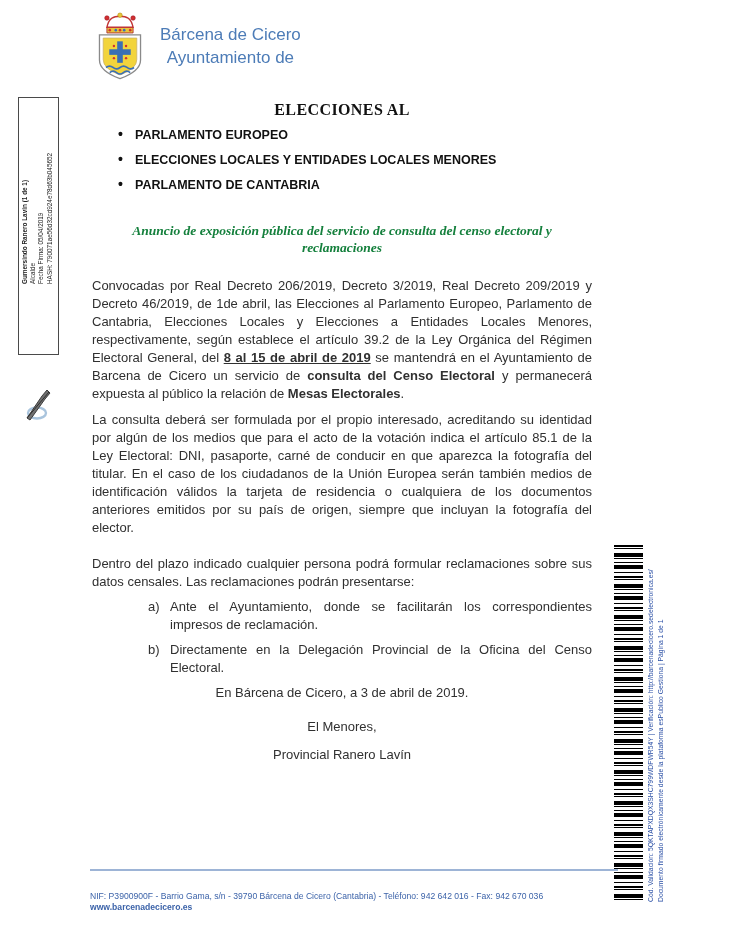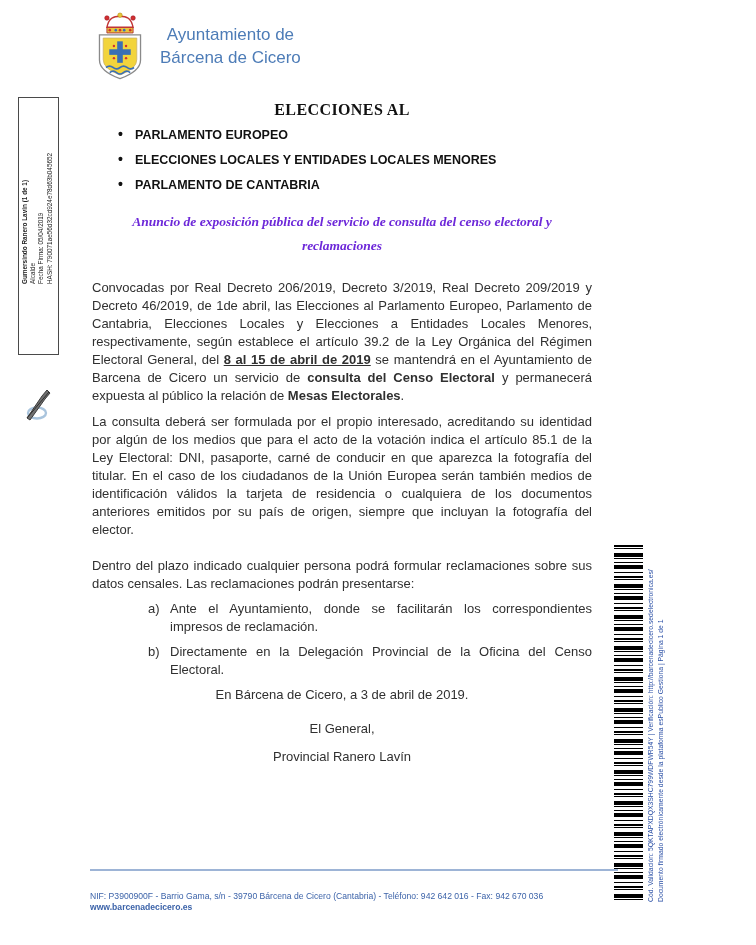--- a/index.html
+++ b/index.html
@@ -18,22 +18,22 @@
   .stamp-left .vtext div{white-space:nowrap;}
   .stamp-left .vtext .b{font-weight:700;}
   .penicon{position:absolute;left:5px;top:282px;}
   
   .content{position:absolute;left:92px;top:96px;width:500px;}
   .doc-title{margin:0;padding-top:5px;text-align:center;font-family:"Liberation Serif",serif;
     font-size:16px;font-weight:700;letter-spacing:.4px;color:#111;}
   ul.bullets{list-style:none;margin:10px 0 8px 0;padding:0;}
   ul.bullets li{position:relative;padding-left:43px;margin-bottom:12px;font-size:12.5px;line-height:13px;font-weight:700;color:#111;}
   ul.bullets li::before{content:"•";position:absolute;left:26px;top:-1px;font-size:14px;}
-  .subtitle{margin:18px auto 0 auto;width:460px;text-align:center;font-family:"Liberation Serif",serif;
-    font-style:italic;font-weight:700;font-size:13.5px;line-height:24px;color:#6d28d9;}
+  .subtitle{margin:30px auto 0 auto;width:460px;text-align:center;font-family:"Liberation Serif",serif;
+    font-style:italic;font-weight:700;font-size:13.5px;line-height:17px;color:#15803d;}
   .body-par{margin:0;text-align:justify;font-size:13px;line-height:18px;}
   .p1{margin-top:21px;}
   .p2{margin-top:8px;}
   .p3{margin-top:18px;}
   .bu{font-weight:700;text-decoration:underline;margin-top:8px;}
   .bo{font-weight:700;}
   .abitem{position:relative;margin-top:7px;padding-left:78px;text-align:justify;font-size:13px;line-height:18px;}
   .abitem .lbl{position:absolute;left:56px;top:0;}
   .place-date{margin-top:7px;text-align:center;font-size:13px;line-height:18px;}
   .sig-role{margin-top:17px;text-align:center;font-size:13px;}
@@ -75,22 +75,22 @@
       <rect x="27" y="32" width="6" height="23" fill="#3a6fb5"></rect>
       <rect x="18.5" y="40.5" width="23" height="6" fill="#3a6fb5"></rect>
       <circle cx="23.5" cy="37" r="1.3" fill="#d23030"></circle>
       <circle cx="36.5" cy="37" r="1.3" fill="#d23030"></circle>
       <circle cx="23.5" cy="50" r="1.3" fill="#d23030"></circle>
       <circle cx="36.5" cy="50" r="1.3" fill="#d23030"></circle>
       <path d="M15 60 q3.8 -3 7.5 0 t7.5 0 t7.5 0 t7.5 0" stroke="#3a6fb5" fill="none" stroke-width="1.8"></path>
       <path d="M19 65.5 q3.6 -3 7.3 0 t7.3 0 t7.3 0" stroke="#3a6fb5" fill="none" stroke-width="1.8"></path>
     </svg>
     <div class="orgname">
+      <div>Bárcena de Cicero</div>
       <div>Ayuntamiento de</div>
-      <div>Bárcena de Cicero</div>
     </div>
   </div>
 
   <div class="stamp-left">
     <div class="vtext">
       <div class="b">Gumersindo Ranero Lavín (1 de 1)</div>
       <div>Alcalde</div>
       <div>Fecha Firma: 05/04/2019</div>
       <div>HASH: 790071ae56d32cd924e78d63b045652</div>
     </div>
@@ -121,21 +121,21 @@
     <div class="abitem">
       <span class="lbl">a)</span>
       <span>Ante el Ayuntamiento, donde se facilitarán los correspondientes impresos de reclamación.</span>
     </div>
     <div class="abitem">
       <span class="lbl">b)</span>
       <span>Directamente en la Delegación Provincial de la Oficina del Censo Electoral.</span>
     </div>
 
     <p class="place-date">En Bárcena de Cicero, a 3 de abril de 2019.</p>
-    <p class="sig-role">El General,</p>
+    <p class="sig-role">El Menores,</p>
     <p class="sig-name">Provincial Ranero Lavín</p>
   </div>
 
   <div class="barcode"></div>
   <div class="vtext stamp-right">
     <div>Cód. Validación: 5QKTAPXDQX3SHC799WDFWR54Y | Verificación: http://barcenadecicero.sedelectronica.es/</div>
     <div>Documento firmado electrónicamente desde la plataforma esPublico Gestiona | Página 1 de 1</div>
   </div>
 
   <div class="footer">

